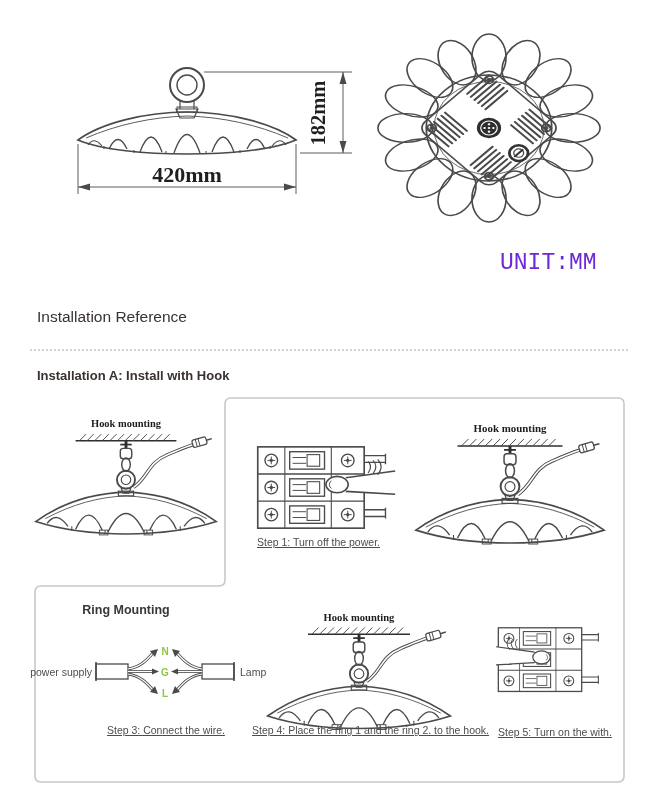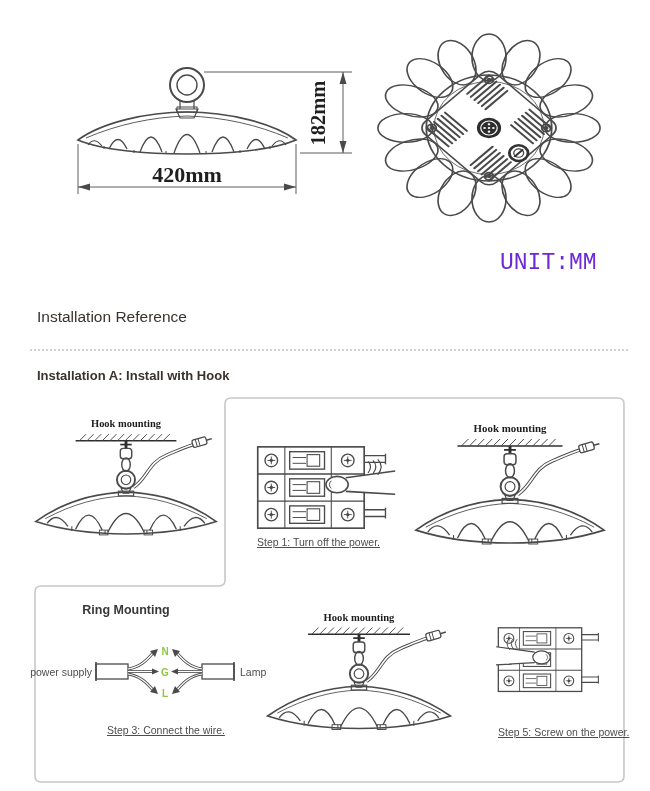--- a/index.html
+++ b/index.html
@@ -285,20 +285,21 @@
     <text x="210" y="36" font-size="10.5" fill="#4d4d4d">Lamp</text>
     <text x="135" y="15" text-anchor="middle" font-size="10" font-weight="bold" fill="#8dc63f">N</text>
     <text x="135" y="36" text-anchor="middle" font-size="10" font-weight="bold" fill="#8dc63f">G</text>
     <text x="135" y="57" text-anchor="middle" font-size="10" font-weight="bold" fill="#8dc63f">L</text>
   </svg>
   <div class="caption" style="left:107px;top:724px">Step 3: Connect the wire.</div>
 
   <svg class="abs" style="left:258px;top:610px" width="202" height="137" viewBox="0 0 210 142">
     <use href="#def-hooklamp"></use>
   </svg>
+  <div class="caption" style="left:252px;top:724px">Step 4: Place the ring 1 and the ring 2. to the hook.</div>
 
   <svg class="abs" style="left:492px;top:624px" width="118" height="72" viewBox="0 0 155 95">
     <use href="#def-breaker-panel"></use>
     <use href="#def-breaker-finger" transform="translate(155,0) scale(-1,1)"></use>
   </svg>
-  <div class="caption" style="left:498px;top:726px">Step 5: Screw on the power.</div>
+  <div class="caption" style="left:498px;top:726px">Step 5: Turn on the with.</div>
 
 </div>
 
 </body></html>

